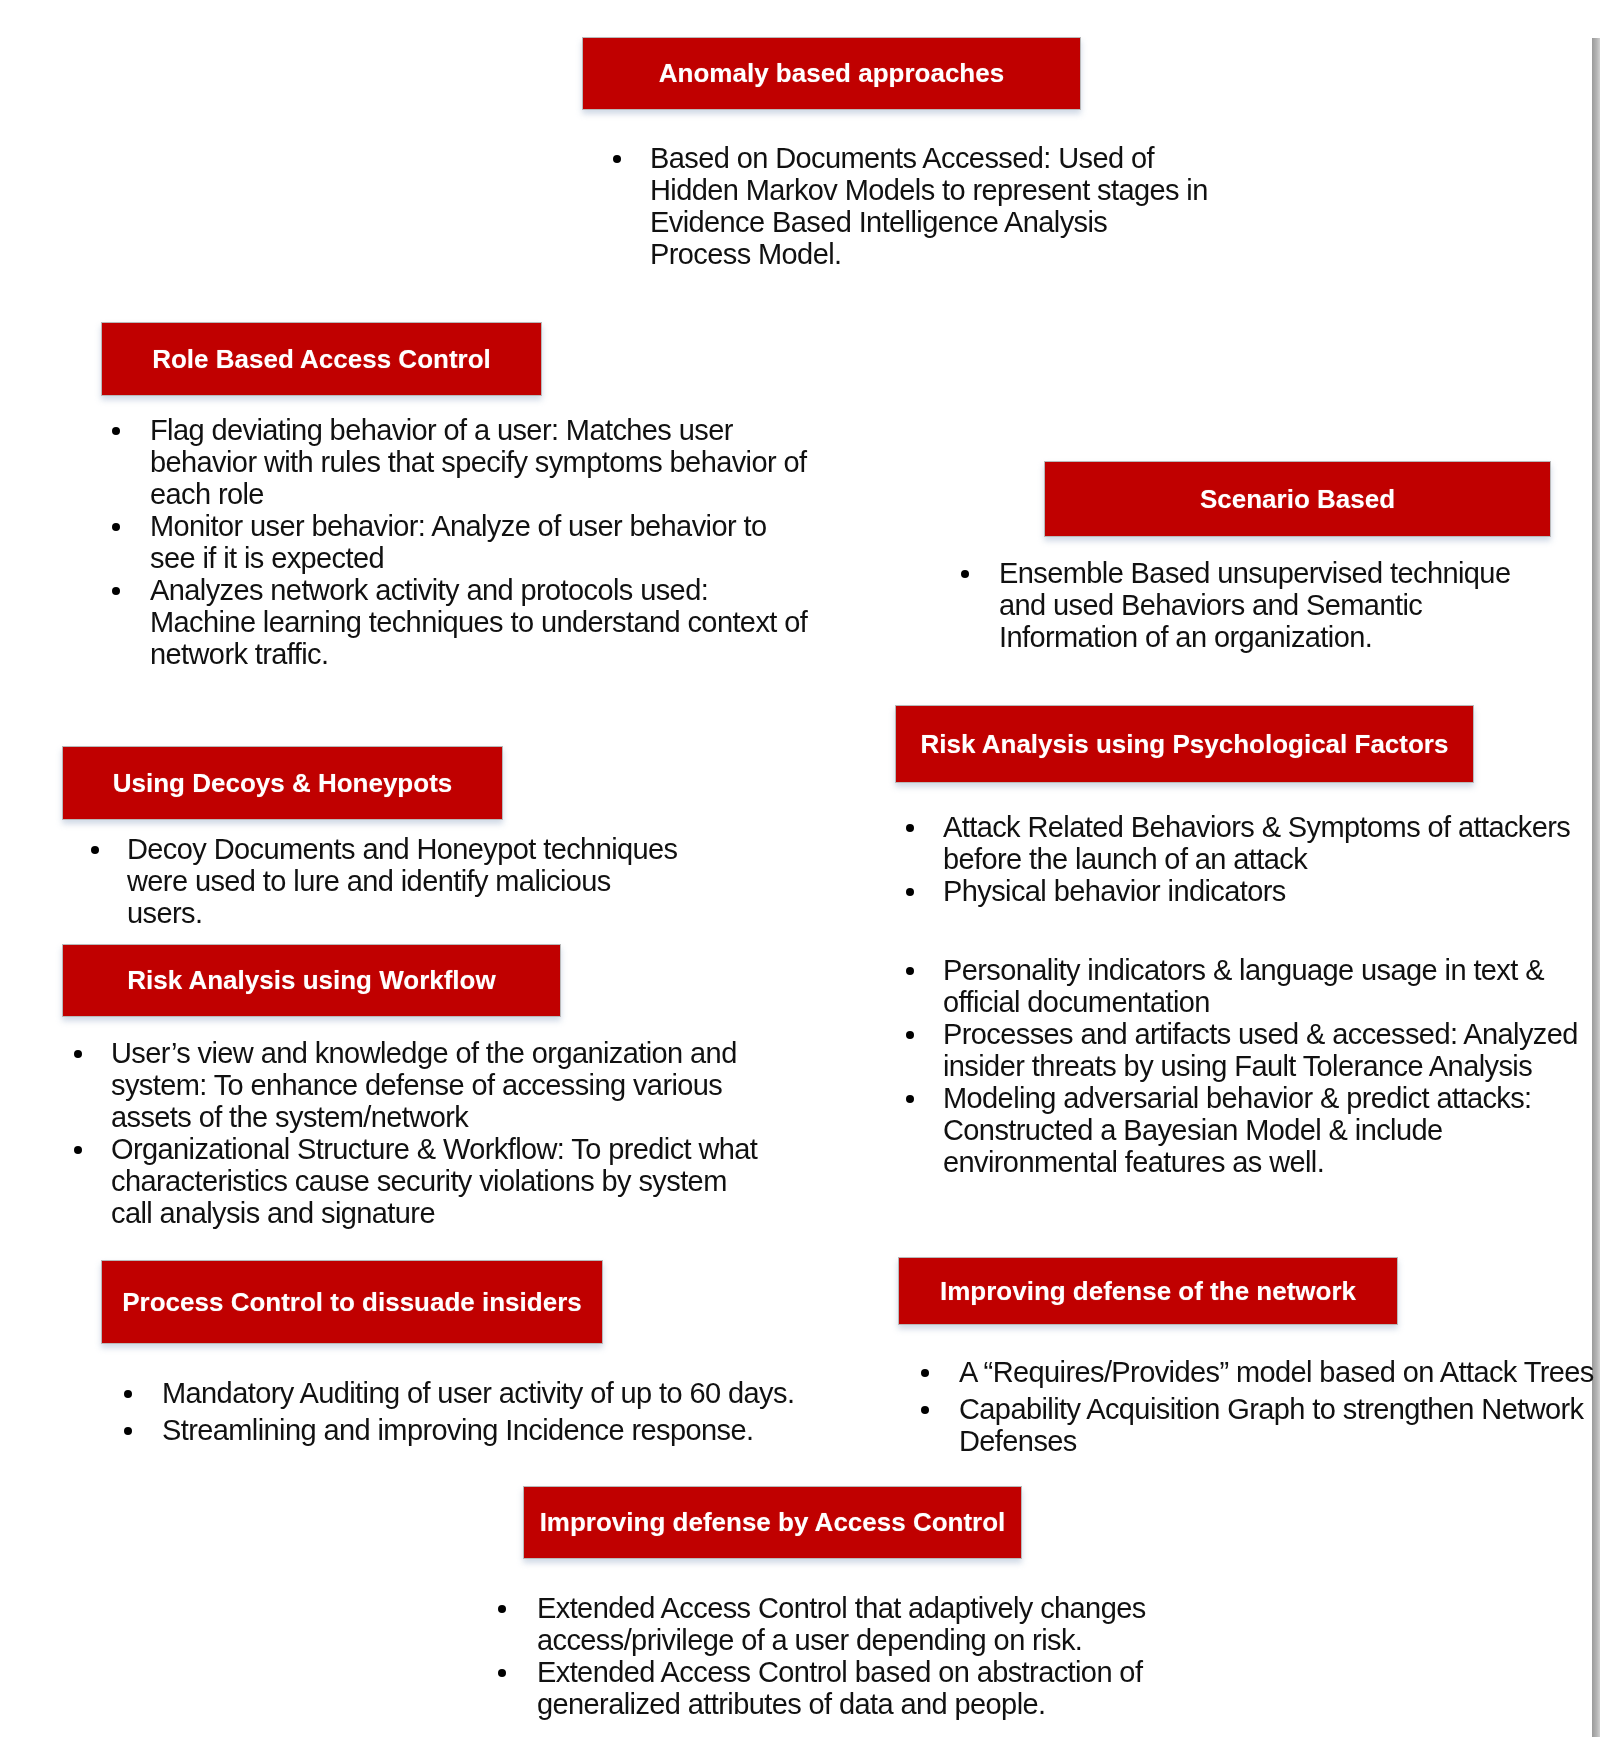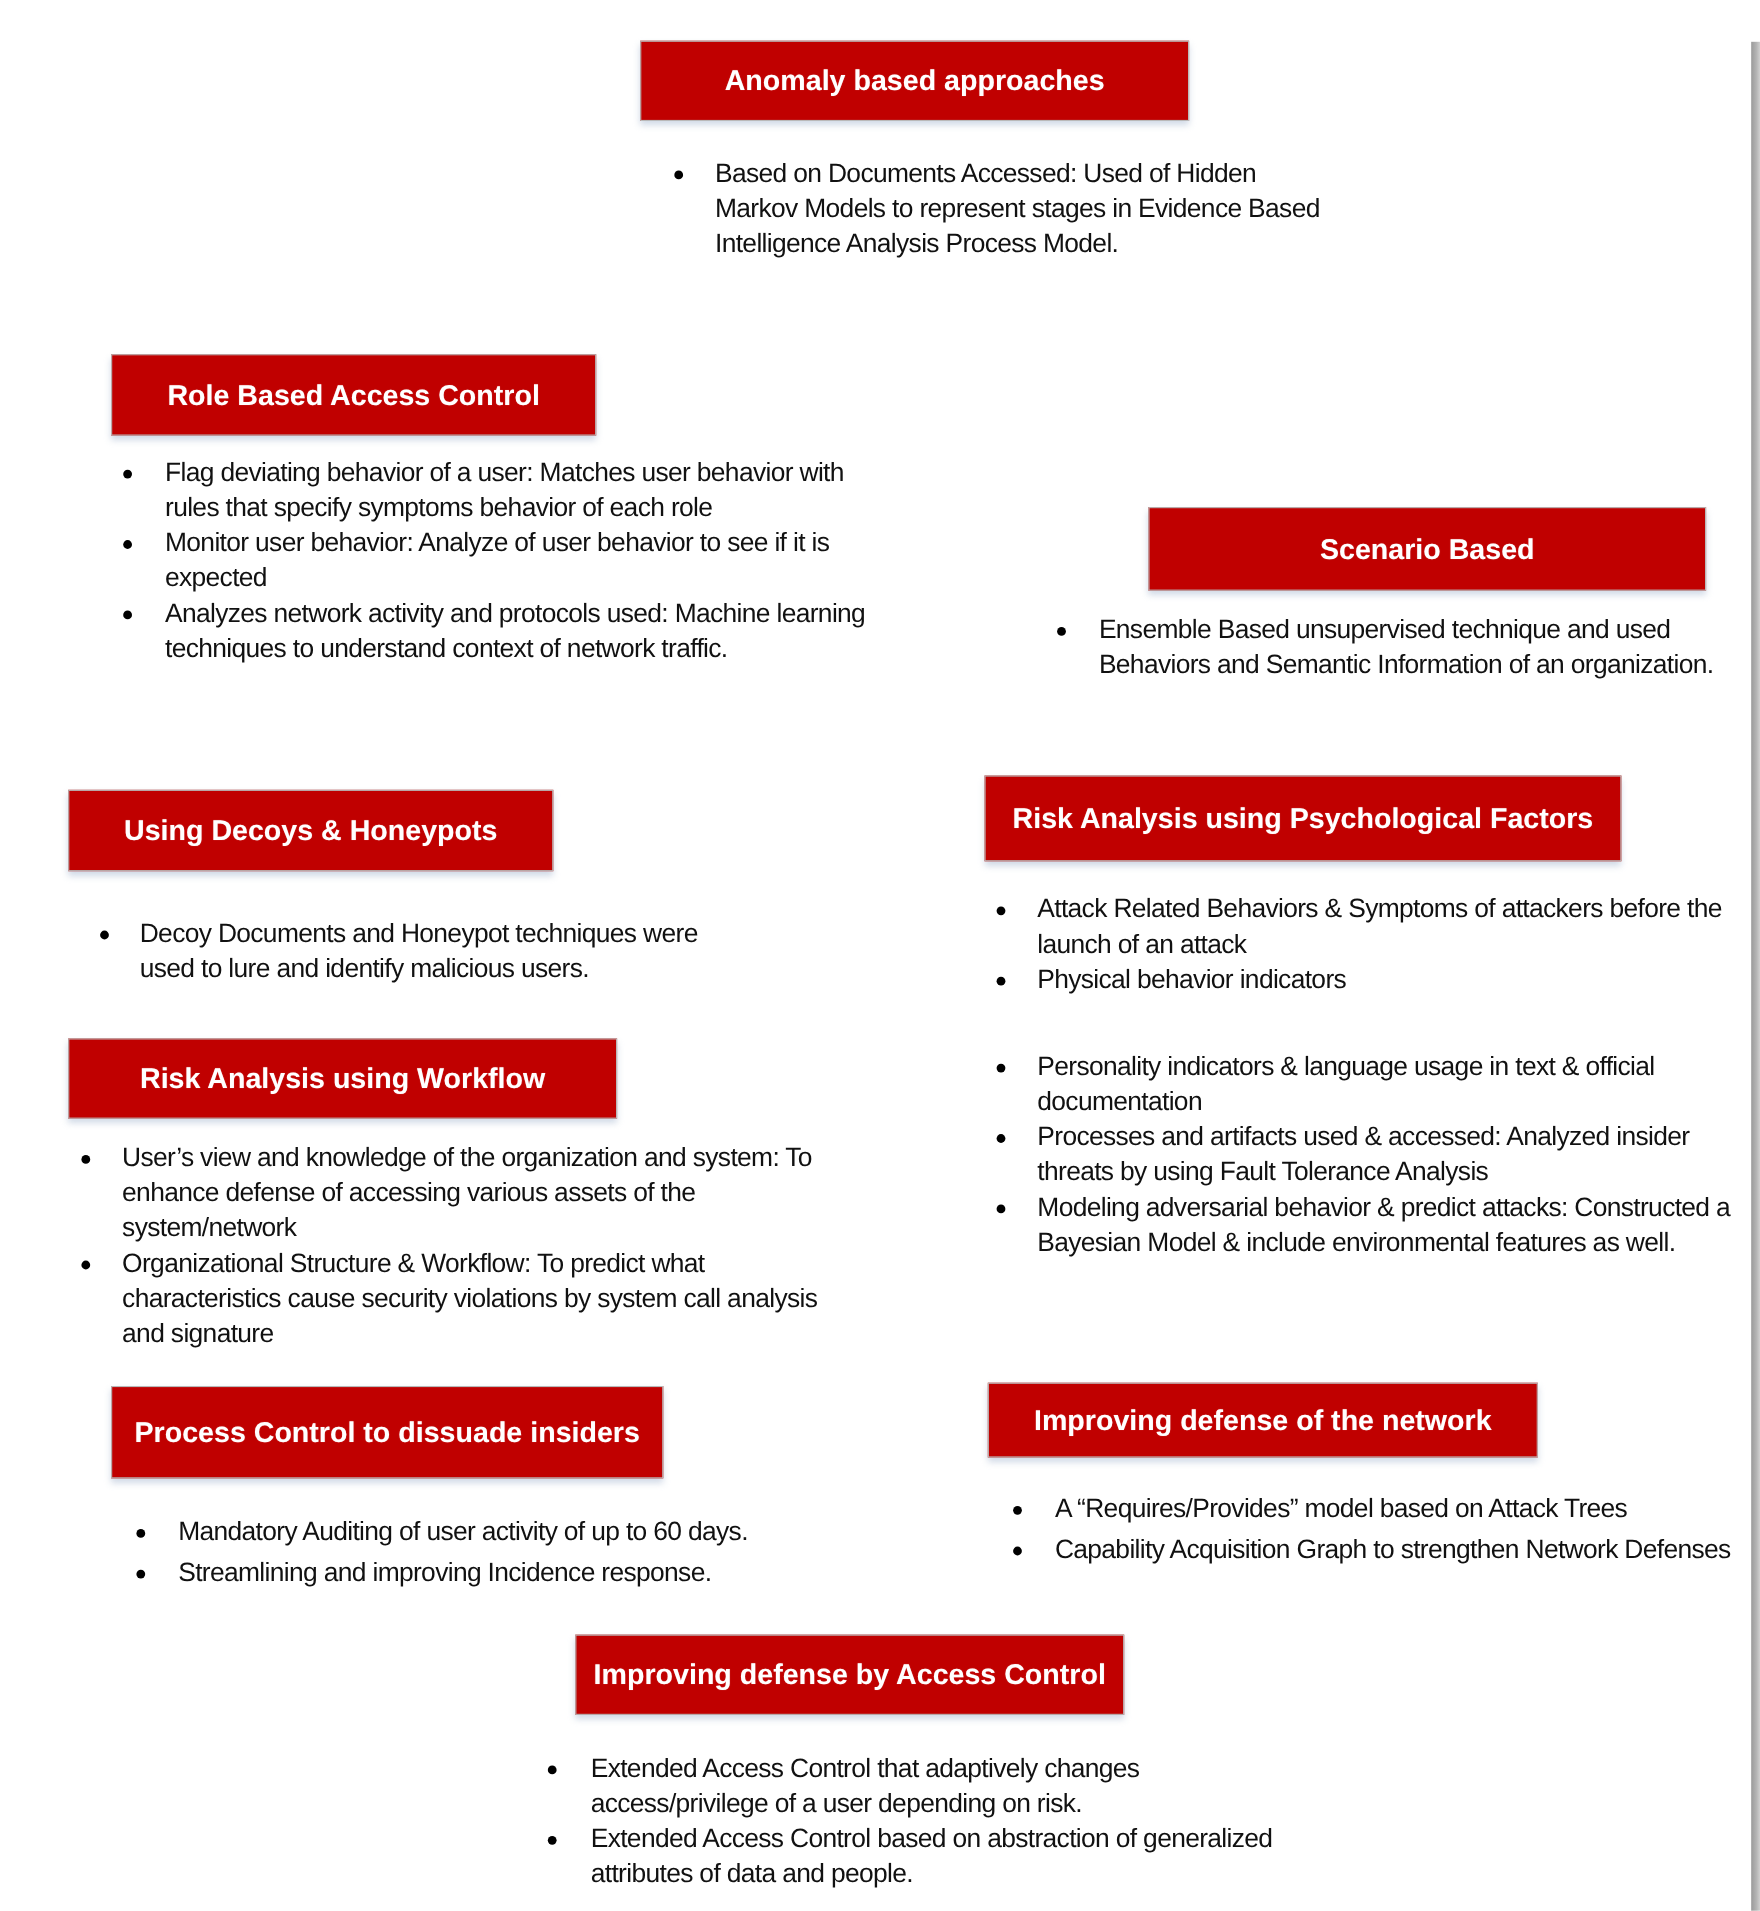--- a/index.html
+++ b/index.html
@@ -38,21 +38,21 @@
       white-space: nowrap;
     }
     .section-box span {
       text-shadow: 0 0 1px rgba(255,255,255,0.4);
     }
     .bullets {
       position: absolute;
       margin: 0;
       padding: 0;
       list-style: none;
-      font-size: 24px;
+      font-size: 29px;
       line-height: 32px;
       color: #111111;
       letter-spacing: -0.6px;
     }
     .bullets li {
       position: relative;
       padding-left: 0;
       margin: 0;
     }
     .bullets li .dot {
@@ -103,21 +103,21 @@
 <div class="section-box" style="left:1044px; top:461px; width:507px; height:76px;">
   <span>Scenario Based</span>
 </div>
 <ul class="bullets" style="left:961px; top:557px; width:600px;">
   <li style="padding-left:38px;">
     <span class="dot" style="left:0;"></span>
     <span class="txt">Ensemble Based unsupervised technique and used Behaviors and Semantic Information of an organization.</span>
   </li>
 </ul>
 
-<div class="section-box" style="left:62px; top:718px; width:441px; height:74px;">
+<div class="section-box" style="left:62px; top:746px; width:441px; height:74px;">
   <span>Using Decoys &amp; Honeypots</span>
 </div>
 <ul class="bullets" style="left:91px; top:833px; width:590px;">
   <li style="padding-left:36px;">
     <span class="dot" style="left:0;"></span>
     <span class="txt">Decoy Documents and Honeypot techniques were used to lure and identify malicious users.</span>
   </li>
 </ul>
 
 <div class="section-box" style="left:895px; top:705px; width:579px; height:78px;">

